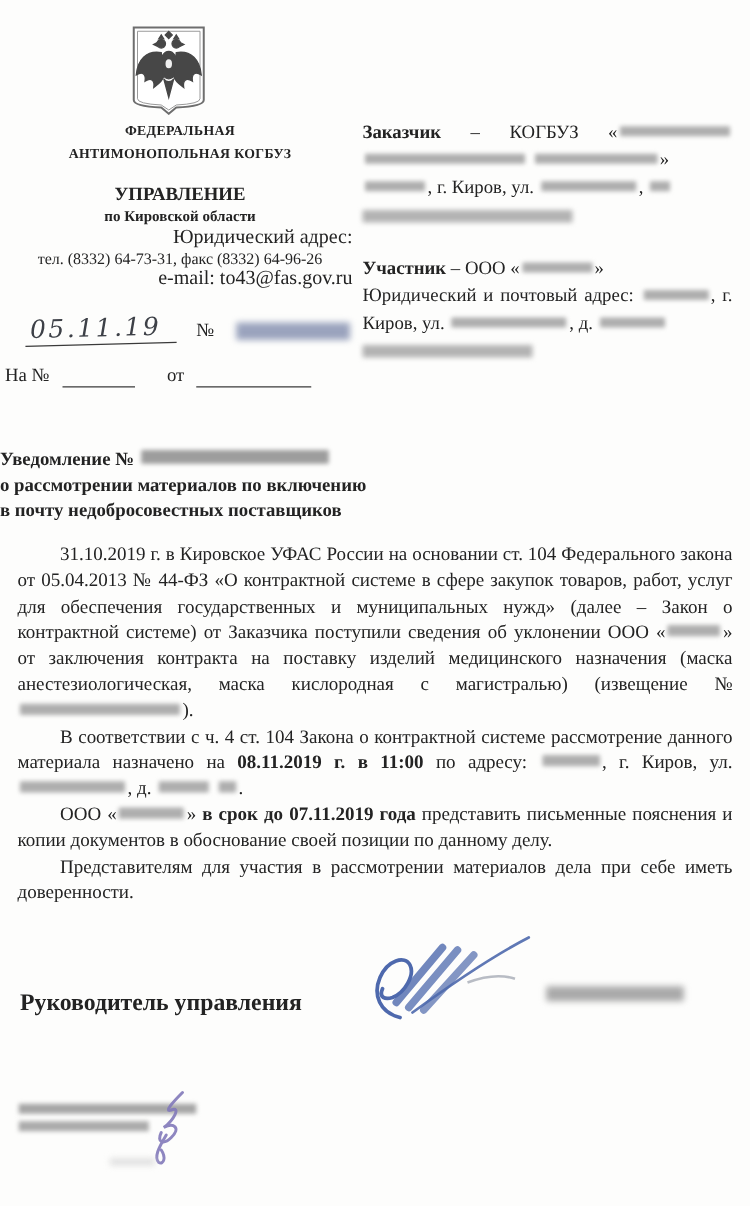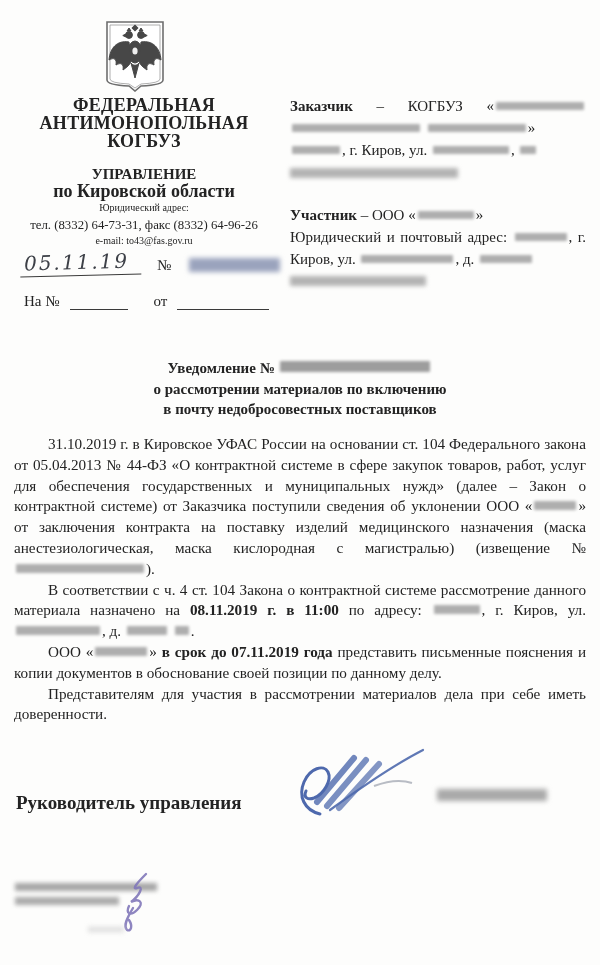--- a/index.html
+++ b/index.html
@@ -3,50 +3,50 @@
 <meta charset="utf-8">
 <style>
   html,body{margin:0;padding:0;background:#ffffff;}
   .page{position:relative;width:600px;height:965px;background:#fdfdfc;overflow:hidden;
         font-family:"Liberation Serif", serif;color:#232323;}
   .abs{position:absolute;}
   p{margin:0;}
 
   
   .sender{left:6px;top:96px;width:276px;text-align:center;}
-  .org{font-weight:bold;font-size:18px;line-height:18px;letter-spacing:.3px;}
+  .org{font-weight:bold;font-size:11px;line-height:18px;letter-spacing:.3px;}
   .division{font-weight:bold;font-size:15px;line-height:18px;margin-top:15px;}
-  .region{font-weight:bold;font-size:18px;line-height:17px;}
-  .small{font-size:10px;line-height:16.5px;}
+  .region{font-weight:bold;font-size:12px;line-height:17px;}
+  .small{font-size:16px;line-height:16.5px;text-align:right;}
   .phones{font-size:12.8px;line-height:16px;}
 
   
   .dateline{left:20px;top:250px;width:262px;display:flex;align-items:flex-end;gap:16px;}
   .hand-date{font-family:"DejaVu Serif", serif;font-style:italic;font-size:20px;color:#3d4047;
              letter-spacing:2px;border-bottom:1.4px solid #3a3a3a;padding:0 12px 1px 4px;
              display:inline-block;transform:rotate(-1.5deg);}
   .num-label{font-size:15px;padding-bottom:2px;}
-  .refline{left:24px;top:293px;width:262px;display:flex;align-items:flex-end;gap:10px;font-size:15px;font-family:Liberation Serif, serif;}
+  .refline{left:4px;top:293px;width:262px;display:flex;align-items:flex-end;gap:10px;font-size:15px;font-family:Liberation Serif, serif;}
   .uline{border-bottom:1.4px solid #3a3a3a;height:14px;display:inline-block;}
 
   
   .redact{display:inline-block;height:8px;border-radius:1px;background:#aeaeae;
           filter:blur(1.8px);margin:0 2px;transform:translateY(-1px);}
   .redact.hand{height:14px;background:#9aa3bd;filter:blur(2.4px);}
   .redact-line{background:#b3b3b3;filter:blur(2.2px);border-radius:1px;}
 
   
   .rightcol{width:296px;font-size:15px;line-height:22px;}
   .customer{left:290px;top:95px;}
   .participant{left:290px;top:204px;}
   .jl{text-align:justify;text-align-last:justify;}
   .just{text-align:justify;}
 
   
-  .title{left:0;top:358px;width:600px;text-align:center;font-weight:bold;
+  .title{left:0;top:358px;width:600px;text-align:left;font-weight:bold;
          font-size:15px;line-height:20.5px;}
   .title .redact{height:11px;background:#9d9d9d;}
 
   
   .body{left:14px;top:434px;width:572px;font-size:15.2px;line-height:20.8px;text-align:justify;}
   .body p{text-indent:34px;}
   .body .redact{height:9px;}
 
   
   .post{left:16px;top:792px;font-weight:bold;font-size:19px;}

